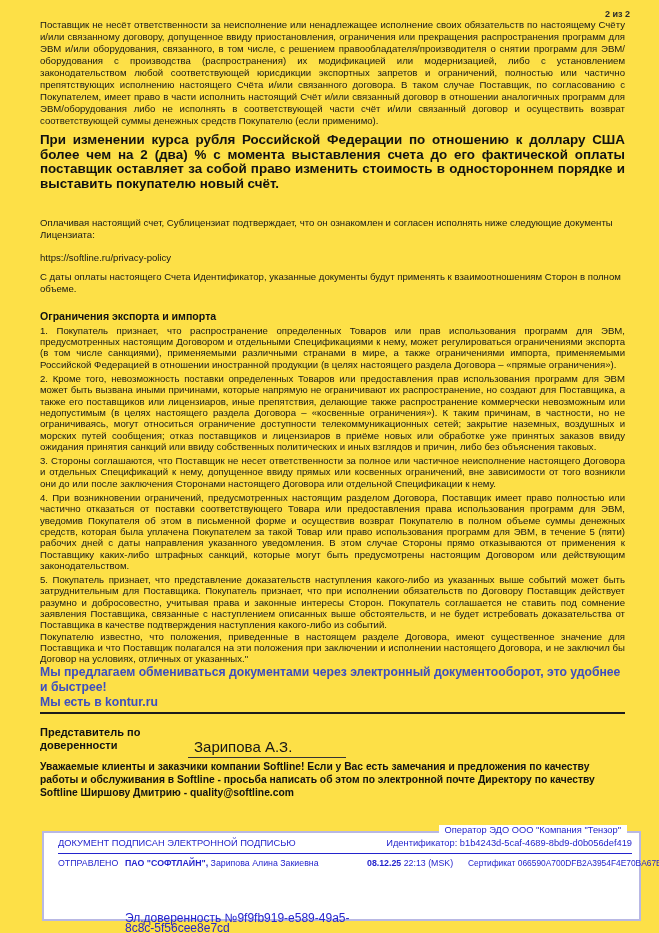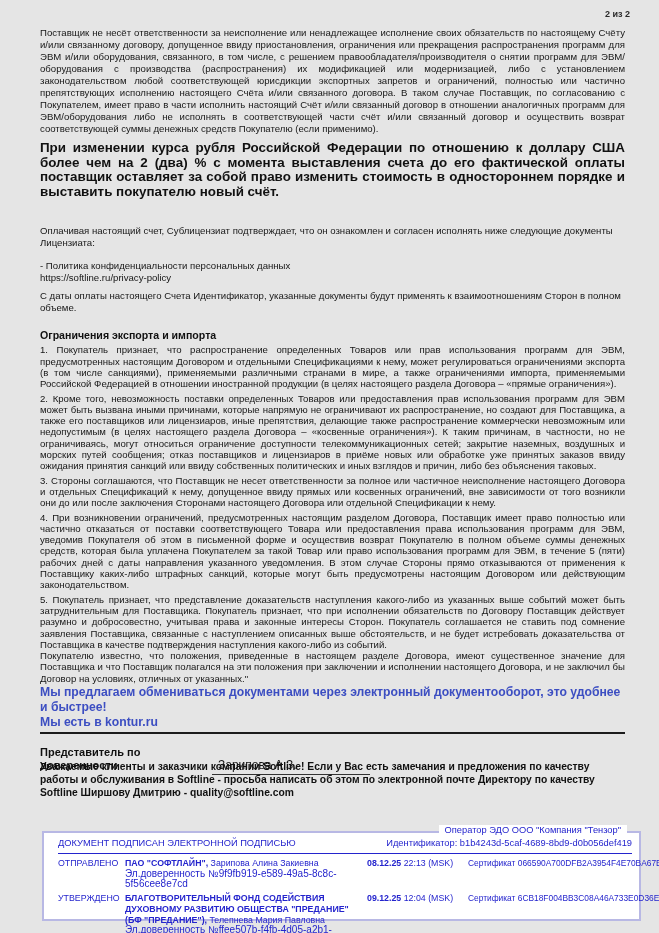--- a/index.html
+++ b/index.html
@@ -1,56 +1,56 @@
 <!DOCTYPE html>
 <html lang="ru"><head>
 <meta charset="utf-8">
 <style>
   html,body{margin:0;padding:0;background:#fff;}
   .page{
     position:relative;
     width:659px;height:933px;
-    background:#e5e5e5;
+    background:#fde047;
     font-family:"Liberation Sans", sans-serif;
     color:#161616;
     overflow:hidden;
   }
   .pagenum{position:absolute;top:9px;right:29px;font-size:9px;font-weight:bold;color:#2b2b2b;}
-  .content{padding:27px 34px 0 40px;}
+  .content{padding:19px 34px 0 40px;}
   .p{font-size:9.6px;line-height:12px;text-align:justify;margin:0;}
   .bold-cur{font-size:13.4px;line-height:14.6px;font-weight:bold;text-align:justify;margin:6px 0 0 0;color:#111;}
   .paying{margin-top:26px;text-align:left;}
   .policy{margin-top:11px;line-height:11.5px;text-align:left;}
   .policy-url{display:block;color:#161616;text-decoration:none;}
   .fromdate{margin-top:7px;text-align:left;}
   .exp-head{margin:15px 0 0 0;font-size:10.6px;font-weight:bold;color:#111;}
   .pe{font-size:9.6px;line-height:11.3px;text-align:justify;margin:3px 0 0 0;}
   .pe-last{margin-top:0;}
   .edo{margin:1px 0 0 0;color:#3c4ec2;font-weight:bold;font-size:12.2px;line-height:15px;text-align:left;}
   .rule{margin-top:2px;border:none;border-top:2px solid #1c1c1c;height:0;}
   .rep-row{display:flex;margin-top:12px;}
   .rep-label{width:120px;font-weight:bold;font-size:11px;line-height:13px;color:#111;}
-  .rep-name{margin-left:52px;margin-top:12px;width:152px;border-bottom:1.5px solid #333;font-size:12px;padding:0 0 2px 6px;}
+  .rep-name{margin-left:28px;margin-top:12px;width:152px;border-bottom:1.5px solid #333;font-size:15px;padding:0 0 2px 6px;}
   .quality{position:absolute;top:761px;left:40px;width:585px;font-size:10.3px;line-height:12.8px;font-weight:bold;color:#111;text-align:left;}
   .quality .email{color:#111;text-decoration:none;}
   .esign-box{
     position:absolute;top:831px;left:42px;width:599px;height:90px;
     border:2px solid #b8b8e4;box-sizing:border-box;background:#fff;
     color:#2424cd;
   }
   .operator{
     position:absolute;top:-8px;right:12px;background:#fff;
     padding:0 6px;font-size:9.3px;color:#2424cd;white-space:nowrap;
   }
   .box-inner{padding:5px 7px 0 14px;}
   .box-header{display:flex;justify-content:space-between;font-size:9.3px;line-height:11px;}
   .box-sep{border-top:1px solid #2424cd;margin-top:4px;}
   .sig-row{display:grid;grid-template-columns:62px 237px 96px auto;column-gap:5px;font-size:8.8px;line-height:10.6px;margin-top:4px;}
   .sig-row .b{font-weight:bold;}
-  .attorney{font-size:10px;line-height:10.4px;}
+  .attorney{font-size:12px;line-height:10.4px;margin-top:44px;}
   .nowrap{white-space:nowrap;}
   .cert{font-size:8.4px;white-space:nowrap;}
   .responsible{
     position:absolute;right:5px;bottom:4px;
     color:#111;font-weight:bold;font-size:11.6px;white-space:nowrap;
   }
 </style>
 </head>
 <body>
 
@@ -59,21 +59,20 @@
   <div class="pagenum">2 из 2</div>
 
   <div class="content">
     <p class="p">Поставщик не несёт ответственности за неисполнение или ненадлежащее исполнение своих обязательств по настоящему Счёту и/или связанному договору, допущенное ввиду приостановления, ограничения или прекращения распространения программ для ЭВМ и/или оборудования, связанного, в том числе, с решением правообладателя/производителя о снятии программ для ЭВМ/оборудования с производства (распространения) их модификацией или модернизацией, либо с установлением законодательством любой соответствующей юрисдикции экспортных запретов и ограничений, полностью или частично препятствующих исполнению настоящего Счёта и/или связанного договора. В таком случае Поставщик, по согласованию с Покупателем, имеет право в части исполнить настоящий Счёт и/или связанный договор в отношении аналогичных программ для ЭВМ/оборудования либо не исполнять в соответствующей части счёт и/или связанный договор и осуществить возврат соответствующей суммы денежных средств Покупателю (если применимо).</p>
 
     <p class="bold-cur">При изменении курса рубля Российской Федерации по отношению к доллару США более чем на 2 (два) % с момента выставления счета до его фактической оплаты поставщик оставляет за собой право изменить стоимость в одностороннем порядке и выставить покупателю новый счёт.</p>
 
     <p class="p paying">Оплачивая настоящий счет, Сублицензиат подтверждает, что он ознакомлен и согласен исполнять ниже следующие документы Лицензиата:</p>
 
     <div class="p policy">
-      <span>- Политика конфиденциальности персональных данных</span>
       <a class="policy-url" href="#">https://softline.ru/privacy-policy</a>
     </div>
 
     <p class="p fromdate">С даты оплаты настоящего Счета Идентификатор, указанные документы будут применять к взаимоотношениям Сторон в полном объеме.</p>
 
     <h3 class="exp-head">Ограничения экспорта и импорта</h3>
 
     <p class="pe">1. Покупатель признает, что распространение определенных Товаров или прав использования программ для ЭВМ, предусмотренных настоящим Договором и отдельными Спецификациями к нему, может регулироваться ограничениями экспорта (в том числе санкциями), применяемыми различными странами в мире, а также ограничениями импорта, применяемыми Российской Федерацией в отношении иностранной продукции (в целях настоящего раздела Договора – «прямые ограничения»).</p>
     <p class="pe">2. Кроме того, невозможность поставки определенных Товаров или предоставления прав использования программ для ЭВМ может быть вызвана иными причинами, которые напрямую не ограничивают их распространение, но создают для Поставщика, а также его поставщиков или лицензиаров, иные препятствия, делающие также распространение коммерчески невозможным или недопустимым (в целях настоящего раздела Договора – «косвенные ограничения»). К таким причинам, в частности, но не ограничиваясь, могут относиться ограничение доступности телекоммуникационных сетей; закрытие наземных, воздушных и морских путей сообщения; отказ поставщиков и лицензиаров в приёме новых или обработке уже принятых заказов ввиду ожидания принятия санкций или ввиду собственных политических и иных взглядов и причин, либо без объяснения таковых.</p>
     <p class="pe">3. Стороны соглашаются, что Поставщик не несет ответственности за полное или частичное неисполнение настоящего Договора и отдельных Спецификаций к нему, допущенное ввиду прямых или косвенных ограничений, вне зависимости от того возникли они до или после заключения Сторонами настоящего Договора или отдельной Спецификации к нему.</p>

